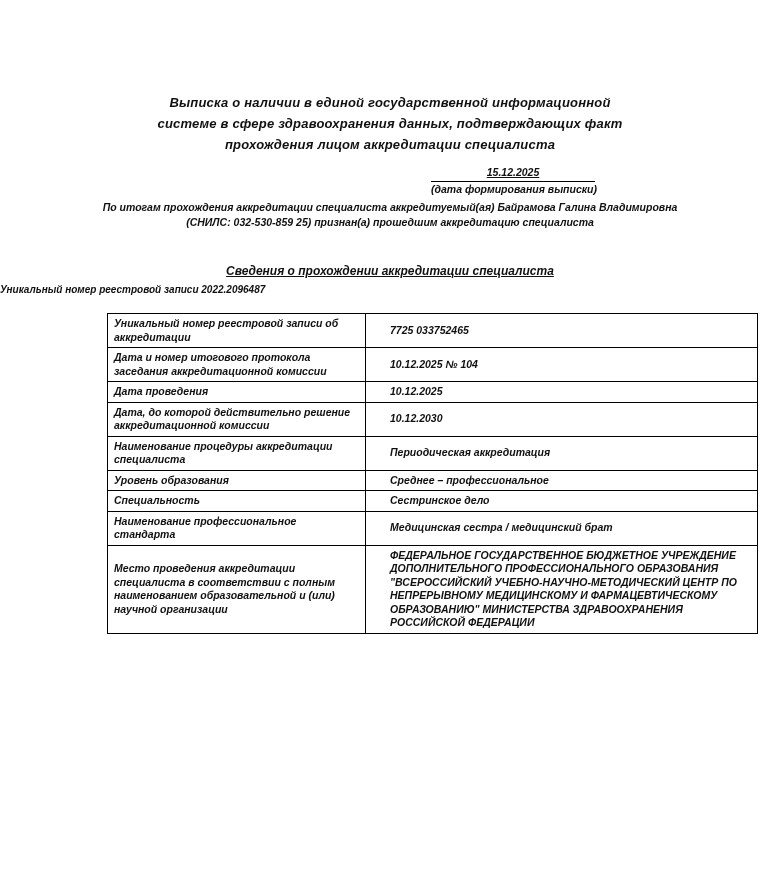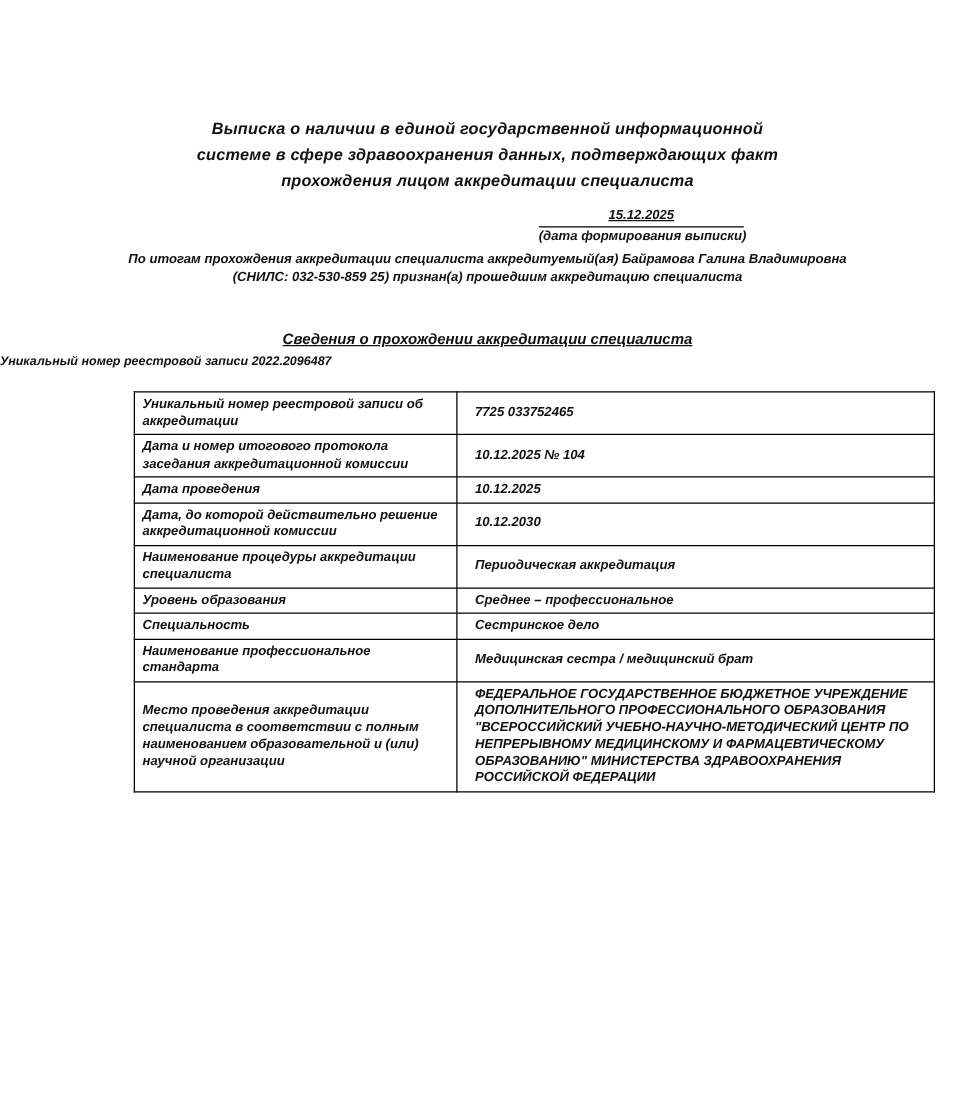--- a/index.html
+++ b/index.html
@@ -93,21 +93,21 @@
     vertical-align: middle;
     font-weight: bold;
     font-style: italic;
   }
   td.row-label {
     width: 241px;
     padding: 3px 10px 3px 6px;
   }
   td.row-value {
     width: 359px;
-    padding: 3px 8px 3px 14px;
+    padding: 3px 8px 3px 24px;
   }
 </style>
 </head>
 <body>
 
 <div class="page">
 
   <div class="doc-title">
     <div>Выписка о наличии в единой государственной информационной</div>
     <div>системе в сфере здравоохранения данных, подтверждающих факт</div>

